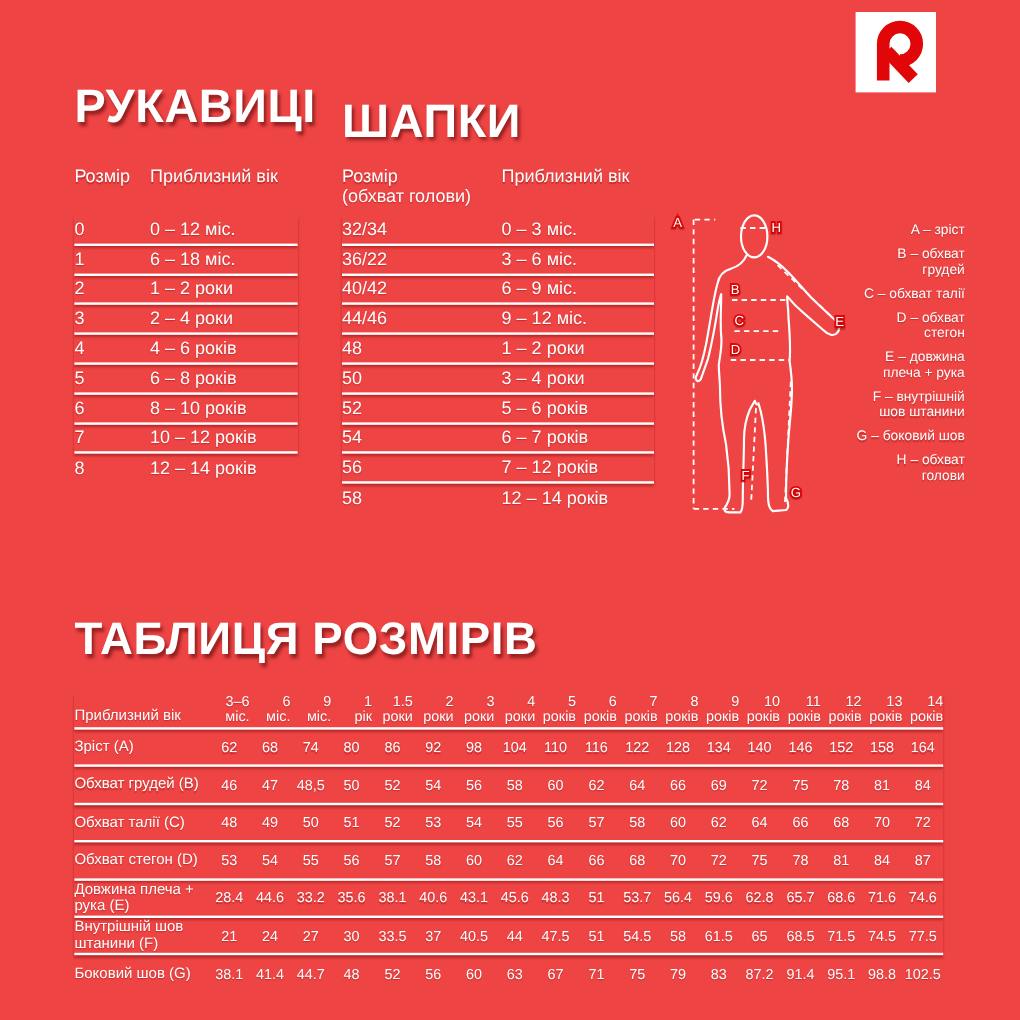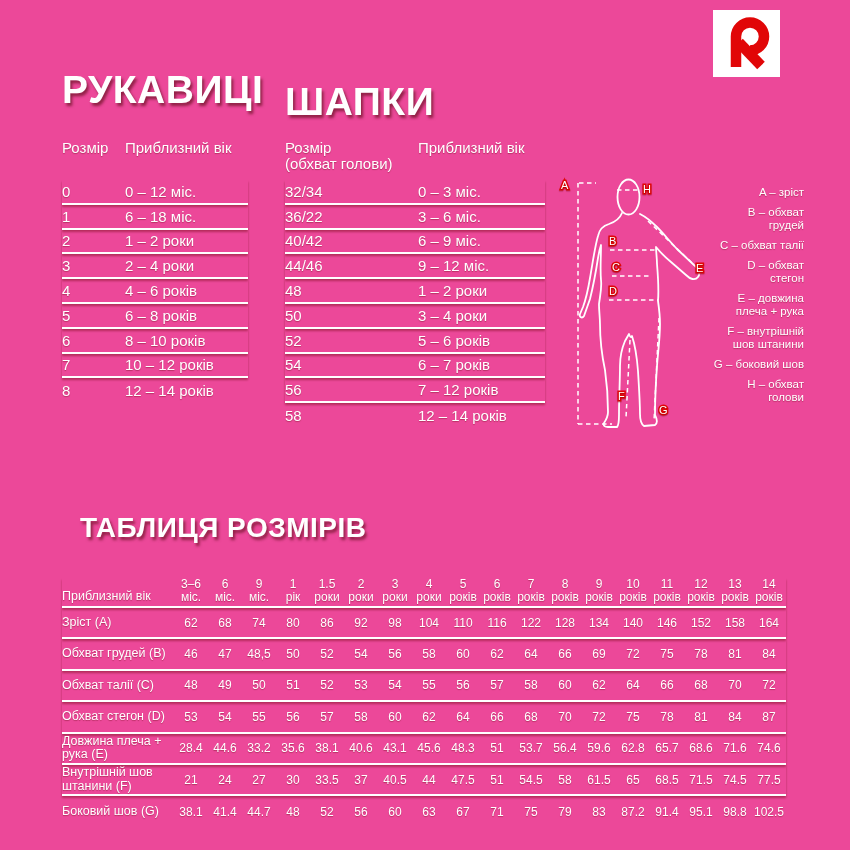--- a/index.html
+++ b/index.html
@@ -8,21 +8,21 @@
     background:#e10607;color:#fff;
     font-family:"Liberation Sans",sans-serif;
     text-shadow:0 1px 1px rgba(90,0,0,.35);
   }
   .h1{
     position:absolute;font-size:39px;font-weight:bold;letter-spacing:.5px;
     text-shadow:2px 3px 3px rgba(70,0,0,.55);white-space:nowrap;
   }
   #title-mittens{left:62px;top:68px;}
   #title-hats{left:285px;top:68px;margin-top:12px;}
-  #title-size{left:80px;top:512px;font-size:28px;}
+  #title-size{left:62px;top:512px;font-size:38px;}
 
   
   .small-table{position:absolute;top:140px;font-size:15px;}
   #mittens-table{left:62px;width:186px;}
   #hats-table{left:285px;width:260px;}
   .sheader{display:flex;height:40px;line-height:16px;}
   .sheader .c1{white-space:pre-line;}
   #mittens-table .c1{width:63px;flex:none;}
   #hats-table .c1{width:133px;flex:none;}
   .srow{
@@ -48,27 +48,27 @@
   
   .sizetable{position:absolute;left:62px;top:578px;width:724px;font-size:12px;}
   .strow{
     display:grid;grid-template-columns:112px repeat(18,1fr);
     align-items:center;height:31.4px;box-sizing:border-box;
     border-bottom:2px solid #fff;box-shadow:0 2px 2px rgba(100,0,0,.4);
   }
   .strow.head{height:30px;align-items:end;padding-bottom:3px;}
   .strow.last{border-bottom:none;box-shadow:none;}
   .slabel{font-size:12.5px;line-height:13.5px;padding-right:2px;}
-  .shcell{text-align:center;line-height:12.5px;}
+  .shcell{text-align:right;line-height:12.5px;}
   .sval{text-align:center;}
 </style>
 </head>
 <body>
 
-<div class="page" style="background: #ec4899;">
+<div class="page" style="background: #ef4444;">
 
   <div class="logo">
     <svg class="logo-r" width="67" height="67" viewBox="0 0 67 67">
       <path d="M23,57 L23,26.5 A14,14 0 1 1 37,40.5" fill="none" stroke="#e10607" stroke-width="10.5"></path>
       <path d="M26,32.5 L48,55.5" fill="none" stroke="#e10607" stroke-width="10.5"></path>
     </svg>
   </div>
 
   <div class="h1" id="title-mittens">РУКАВИЦІ</div>
   <div class="h1" id="title-hats">ШАПКИ</div>

